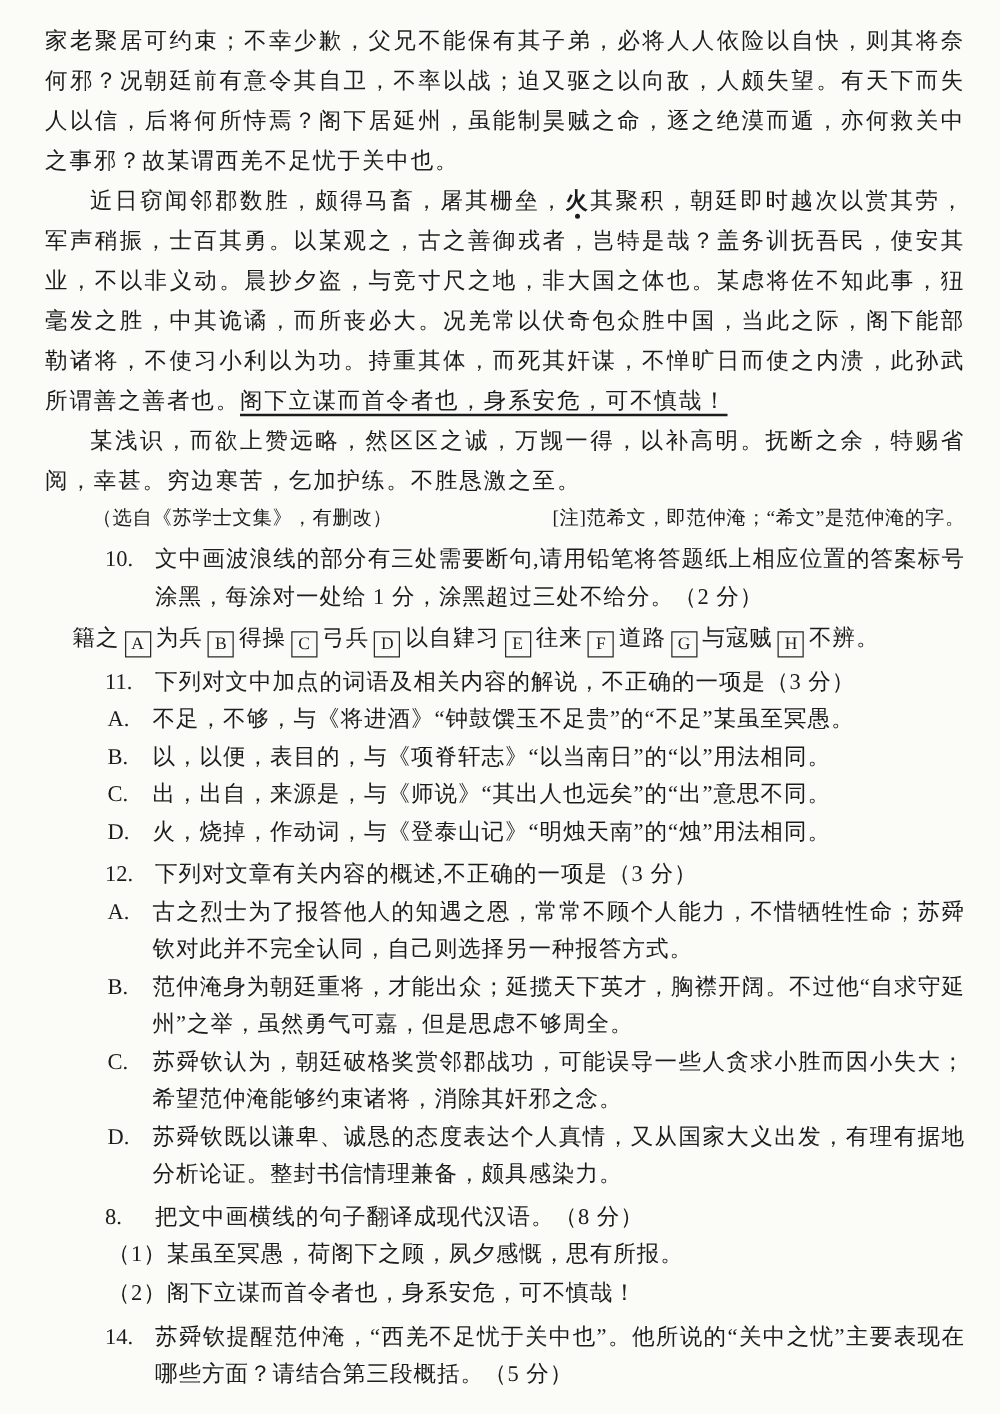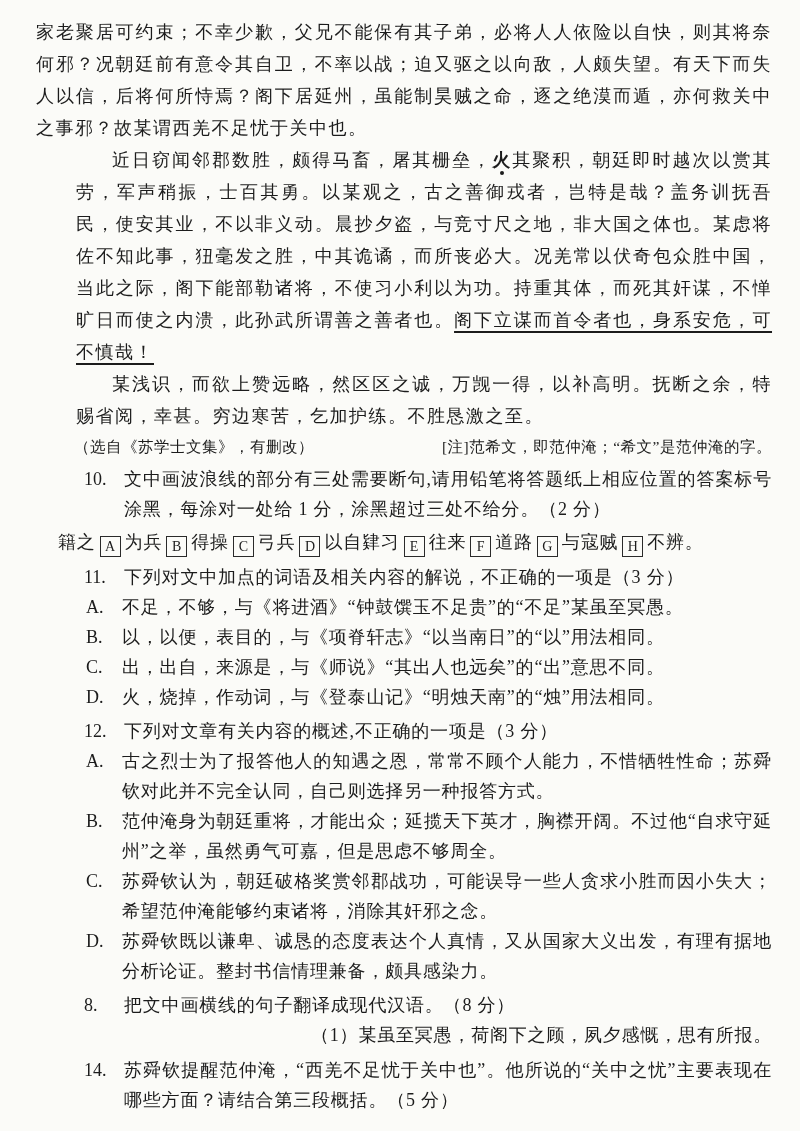--- a/index.html
+++ b/index.html
@@ -6,21 +6,21 @@
   body{
     width:800px;height:1131px;overflow:hidden;
     background:#fbfbf8;color:#1c1c1c;
     font-family:"Liberation Serif","DejaVu Serif",serif;
   }
   .page{padding:16px 28px 0 36px;width:736px;}
   .para{
     margin:0;font-size:18px;line-height:32px;
     text-align:justify;letter-spacing:1.5px;
   }
-  .indent{text-indent:2em;margin-left:40px;}
+  .indent{text-indent:2em;}
   .em-dot{position:relative;font-weight:bold;}
   .em-dot::after{
     content:"";position:absolute;left:50%;bottom:-5px;
     width:4px;height:4px;border-radius:50%;background:#1c1c1c;
     transform:translateX(-50%);
   }
   .ul{
     text-decoration:underline;
     text-underline-offset:5px;
     text-decoration-thickness:1.5px;
@@ -39,21 +39,21 @@
   .box{
     display:inline-block;width:19px;height:19px;line-height:19px;
     border:1.5px solid #2a2a2a;text-align:center;
     font-size:14px;letter-spacing:0;margin:0 4px;vertical-align:-3px;
     font-family:"Liberation Serif","DejaVu Serif",serif;
   }
   .opt{display:flex;margin-left:50px;font-size:18px;line-height:30px;}
   .optletter{width:36px;flex-shrink:0;letter-spacing:0;}
   .opttext{flex:1;text-align:justify;letter-spacing:0.8px;}
   .subitem{
-    margin-left:50px;font-size:18px;line-height:31px;letter-spacing:0.8px;text-align:right;
+    margin-left:50px;font-size:18px;line-height:31px;letter-spacing:0.8px;
   }
 </style>
 </head>
 <body>
 
 <div class="page">
 
   <p class="para">家老聚居可约束；不幸少歉，父兄不能保有其子弟，必将人人依险以自快，则其将奈何邪？况朝廷前有意令其自卫，不率以战；迫又驱之以向敌，人颇失望。有天下而失人以信，后将何所恃焉？阁下居延州，虽能制昊贼之命，逐之绝漠而遁，亦何救关中之事邪？故某谓西羌不足忧于关中也。</p>
 
   <p class="para indent"><span>近日窃闻邻郡数胜，颇得马畜，屠其栅垒，</span><span class="em-dot">火</span><span>其聚积，朝廷即时越次以赏其劳，军声稍振，士百其勇。以某观之，古之善御戎者，岂特是哉？盖务训抚吾民，使安其业，不以非义动。晨抄夕盗，与竞寸尺之地，非大国之体也。某虑将佐不知此事，狃毫发之胜，中其诡谲，而所丧必大。况羌常以伏奇包众胜中国，当此之际，阁下能部勒诸将，不使习小利以为功。持重其体，而死其奸谋，不惮旷日而使之内溃，此孙武所谓善之善者也。</span><span class="ul">阁下立谋而首令者也，身系安危，可不慎哉！</span></p>
@@ -112,19 +112,20 @@
   <div class="opt">
     <span class="optletter">D.</span>
     <div class="opttext">苏舜钦既以谦卑、诚恳的态度表达个人真情，又从国家大义出发，有理有据地分析论证。整封书信情理兼备，颇具感染力。</div>
   </div>
 
   <div class="q">
     <span class="qnum">8.</span>
     <div class="qbody">把文中画横线的句子翻译成现代汉语。（8 分）</div>
   </div>
   <div class="subitem"><span>（1）</span><span>某虽至冥愚，荷阁下之顾，夙夕感慨，思有所报。</span></div>
+  <div class="subitem"><span>（2）</span><span>阁下立谋而首令者也，身系安危，可不慎哉！</span></div>
 
   <div class="q">
     <span class="qnum">14.</span>
     <div class="qbody">苏舜钦提醒范仲淹，“西羌不足忧于关中也”。他所说的“关中之忧”主要表现在哪些方面？请结合第三段概括。（5 分）</div>
   </div>
 
 </div>
 
 </body></html>

